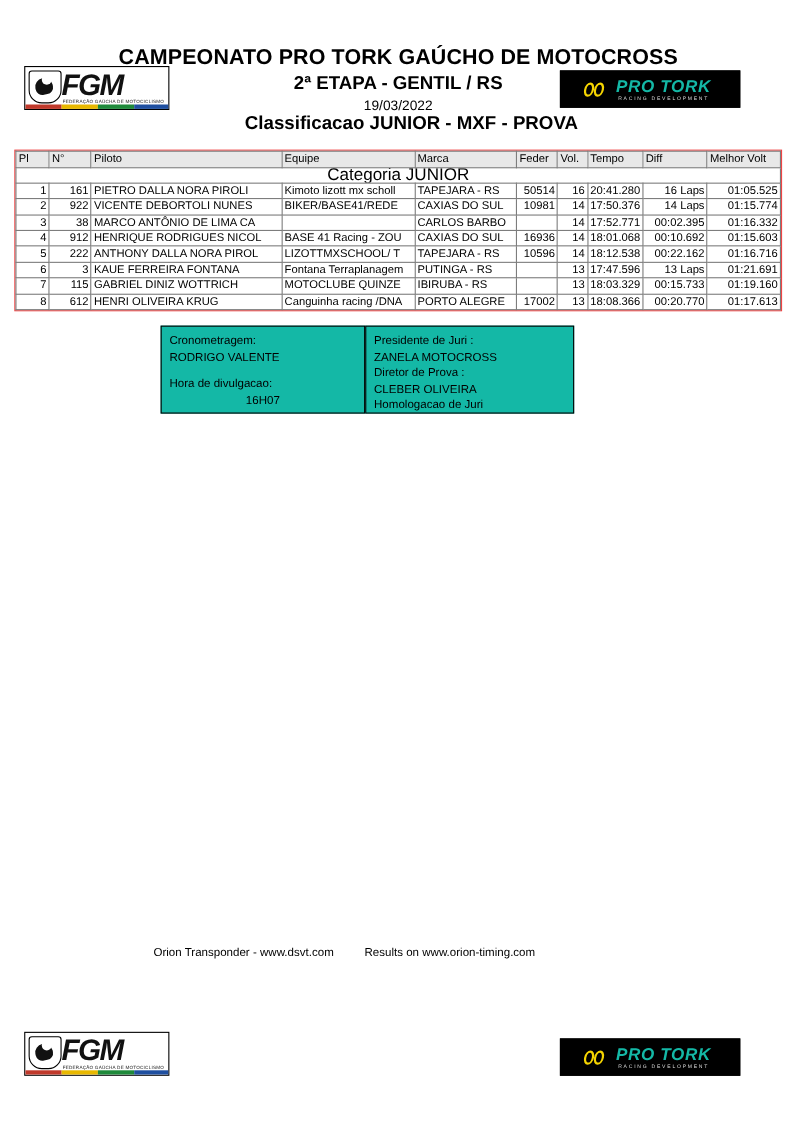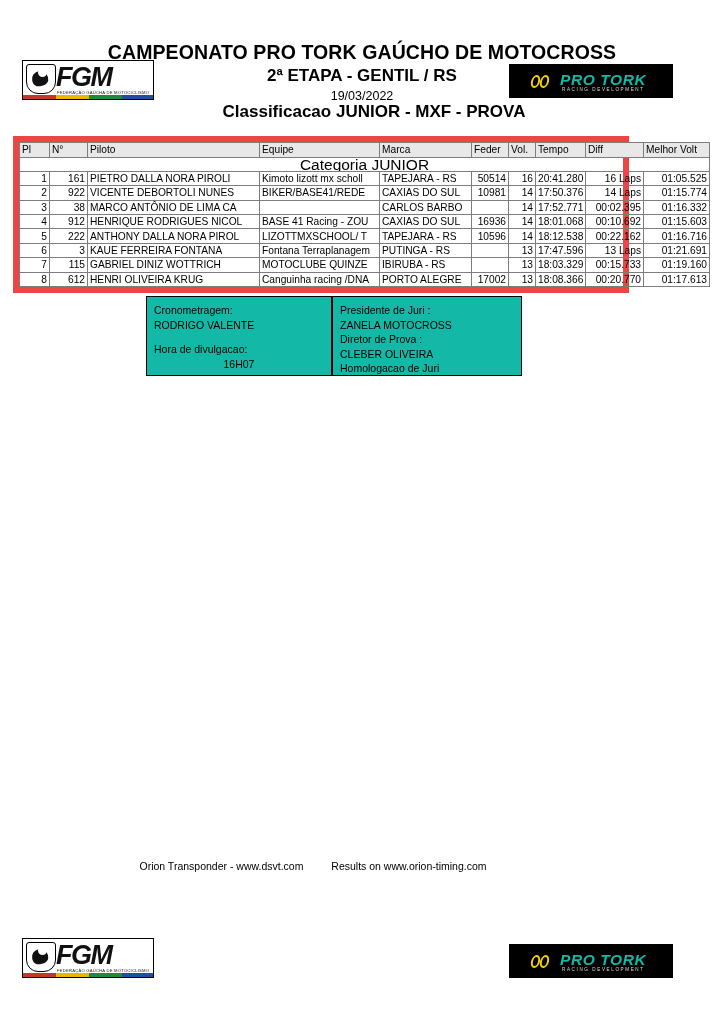--- a/index.html
+++ b/index.html
@@ -178,22 +178,22 @@
     font-weight: bold;
     line-height: 22px;
     padding-left: 12px;
   }
 
   
   .results-wrap {
     position: absolute;
     left: 13px;
     top: 136px;
-    width: 616px;
-    border: 6px solid #ef4444;
+    width: 698px;
+    border: 1px solid #ef4444;
     box-sizing: border-box;
     background: #fff;
   }
   table.results {
     border-collapse: collapse;
     width: 100%;
     table-layout: fixed;
     font-size: 10.2px;
   }
   table.results th,

